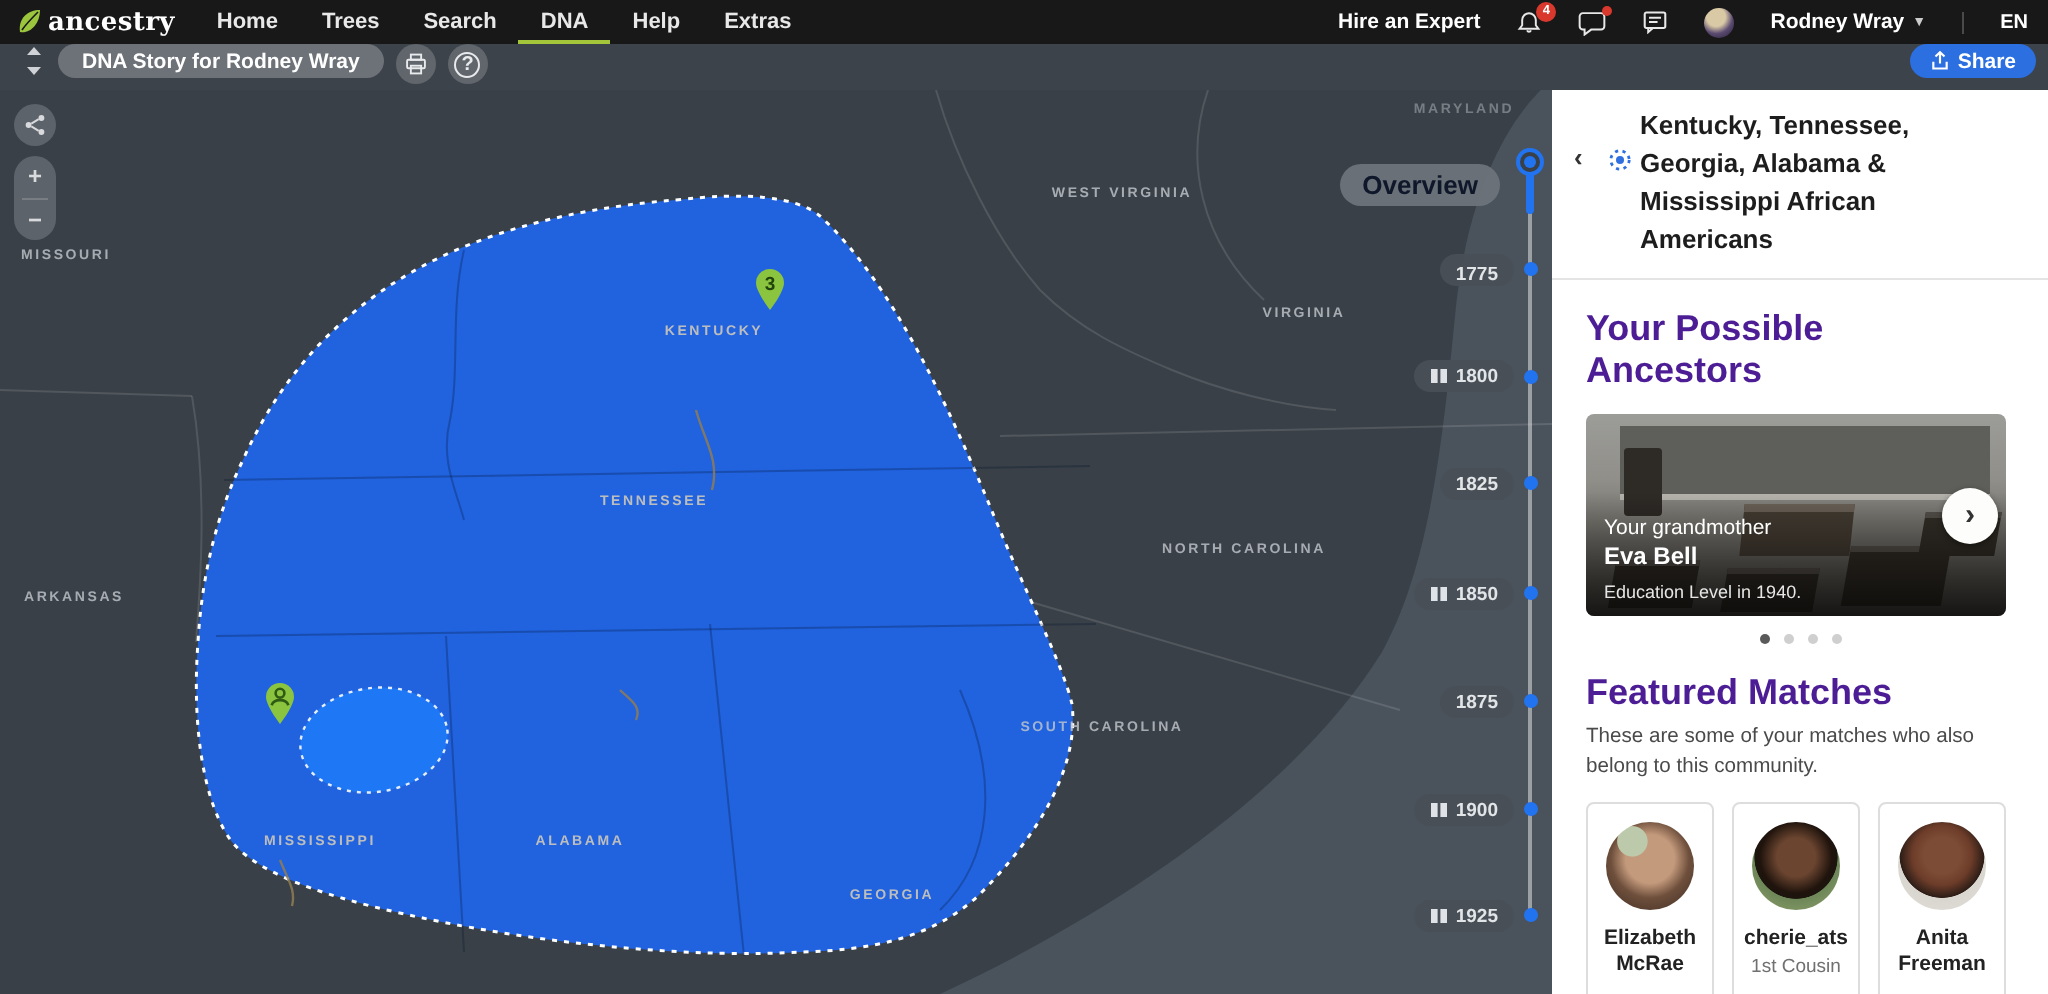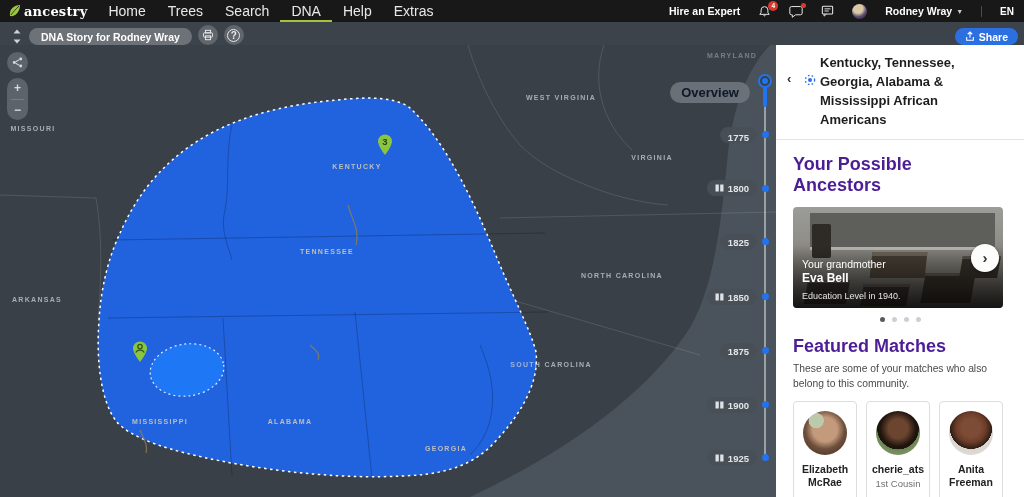--- a/index.html
+++ b/index.html
@@ -4,35 +4,35 @@
 <style>
   * { margin:0; padding:0; box-sizing:border-box; }
   html,body { width:1024px; height:497px; overflow:hidden; font-family:"Liberation Sans", sans-serif; background:#394047; }
   .stage { position:relative; width:940px; height:497px; }
 
   
   .navbar { position:absolute; left:0; top:0; width:1024px; height:22px; background:#181818; display:flex; align-items:center; z-index:30; }
   .brand { display:flex; align-items:center; gap:3px; padding:0 10px 0 8px; }
   .brand-text { color:#fff; font-family:"DejaVu Serif", serif; font-weight:bold; font-size:13px; letter-spacing:.2px; }
   .nav-items { display:flex; height:22px; }
-  .nav-item { color:#e8e8e8; font-size:14px; font-weight:normal; padding:0 11px; display:flex; align-items:center; height:22px; position:relative; cursor:pointer; }
+  .nav-item { color:#e8e8e8; font-size:11px; font-weight:bold; padding:0 11px; display:flex; align-items:center; height:22px; position:relative; cursor:pointer; }
   .nav-item.active { border-bottom:2px solid #a3c539; padding-top:2px; }
   .nav-right { margin-left:auto; display:flex; align-items:center; gap:18px; padding-right:10px; }
   .hire { color:#fff; font-size:10.5px; font-weight:bold; }
   .icon-btn { position:relative; display:flex; align-items:center; }
   .badge { position:absolute; top:-4px; right:-7px; background:#d8392c; color:#fff; font-size:6.5px; font-weight:bold; width:10px; height:10px; border-radius:50%; display:flex; align-items:center; justify-content:center; }
   .reddot { position:absolute; top:-2px; right:-3px; width:5px; height:5px; background:#d8392c; border-radius:50%; }
   .nav-avatar { width:15px; height:15px; border-radius:50%; background:radial-gradient(circle at 40% 30%, #d9c9a5 0 34%, #5a4a71 60%, #241c30 100%); }
   .user-name { color:#fff; font-size:10.5px; font-weight:bold; display:flex; align-items:center; gap:4px; }
   .caret { font-size:7px; color:#ccc; }
   .nav-sep { width:1px; height:11px; background:#4a4a4a; }
   .lang { color:#fff; font-size:10px; font-weight:bold; }
 
   
-  .toolbar { position:absolute; left:0; top:22px; width:1024px; height:23px; background:#3d434b; display:flex; align-items:flex-end; z-index:25; }
+  .toolbar { position:absolute; left:0; top:22px; width:1024px; height:23px; background:#3d434b; display:flex; align-items:flex-start; z-index:25; }
   .tool-icon { width:17px; height:17px; margin-left:8px; display:flex; align-items:center; justify-content:center; cursor:pointer; }
   .story-pill { margin-left:4px; height:17px; background:rgba(255,255,255,.25); border-radius:9px; color:#fff; font-size:10.5px; font-weight:bold; display:flex; align-items:center; padding:0 12px; cursor:pointer; }
   .round-btn { width:20px; height:20px; border-radius:50%; background:#61666d; margin-left:6px; display:flex; align-items:center; justify-content:center; cursor:pointer; }
   .help-q { color:#e8eaec; font-size:10px; font-weight:bold; border:1.3px solid #e8eaec; border-radius:50%; width:13px; height:13px; display:flex; align-items:center; justify-content:center; }
   .share-btn { margin-left:auto; margin-right:6px; height:17px; background:#2b6fe0; border-radius:9px; color:#fff; font-size:10.5px; font-weight:bold; display:flex; align-items:center; gap:4px; padding:0 10px; cursor:pointer; }
 
   
   .map { position:absolute; left:0; top:45px; width:776px; height:452px; background:#394047; overflow:hidden; }
   .state-label { position:absolute; transform:translate(-50%,-50%); font-size:7px; font-weight:bold; letter-spacing:1.3px; color:#c3c8ce; opacity:.8; white-space:nowrap; pointer-events:none; }
   .state-label.in-region { color:#cdc8bb; opacity:.9; }

